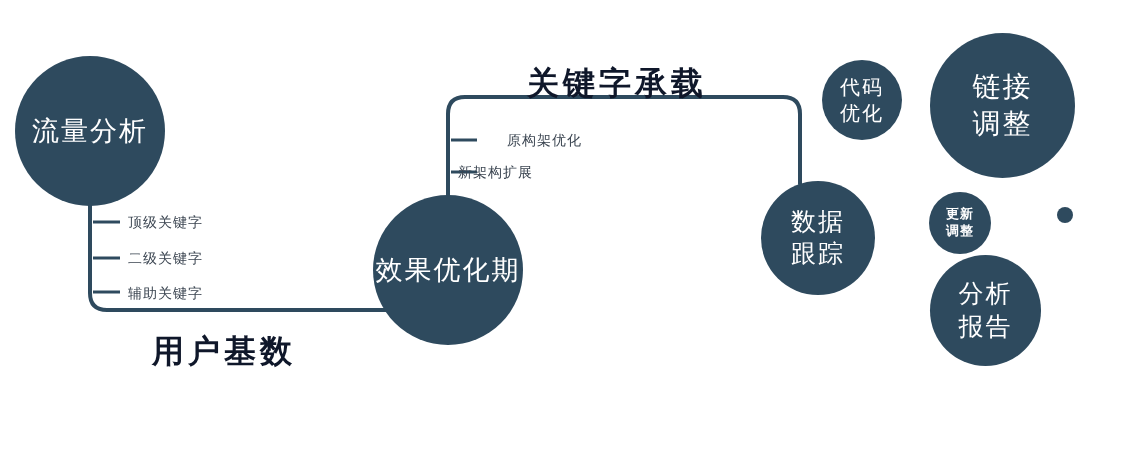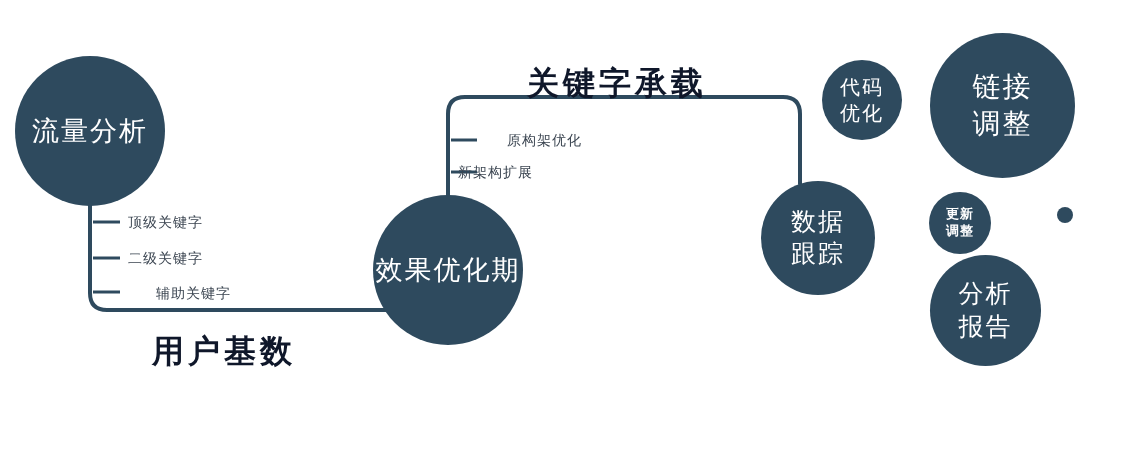--- a/index.html
+++ b/index.html
@@ -68,21 +68,21 @@
   }
   .branch-label {
     position: absolute;
     color: #3a4450;
     font-size: 14px;
     white-space: nowrap;
     letter-spacing: 1px;
   }
   .bl-left-0   { left: 128px; top: 214px; }
   .bl-left-1   { left: 128px; top: 250px; }
-  .bl-left-2   { left: 128px; top: 285px; margin-left: 28px; }
+  .bl-left-2   { left: 128px; top: 285px; }
   .bl-mid-0    { left: 507px; top: 132px; text-align: center; }
   .bl-mid-1    { left: 458px; top: 164px; }
 </style>
 </head>
 <body>
 
 <div class="stage">
 
   <svg class="wires" width="1130" height="450" viewBox="0 0 1130 450" aria-hidden="true">
 

